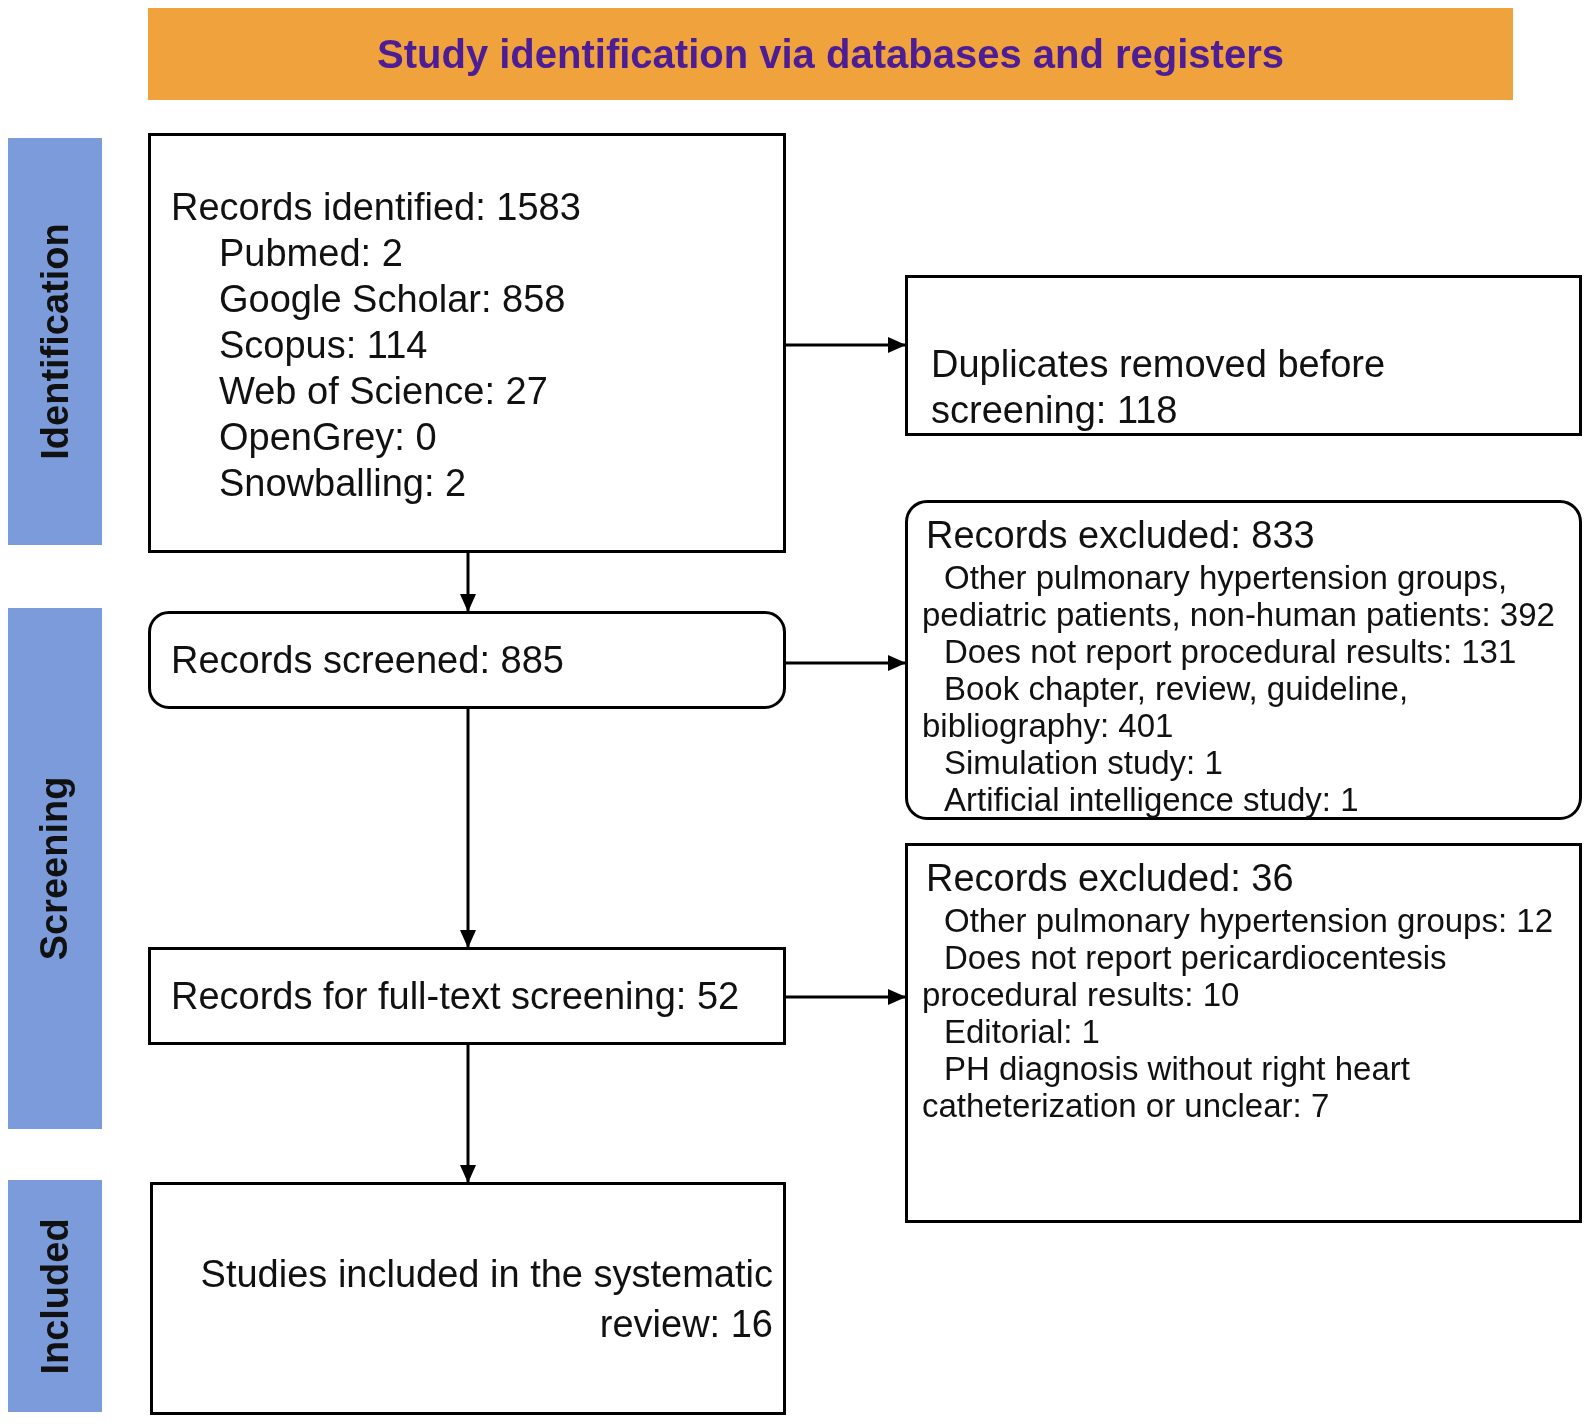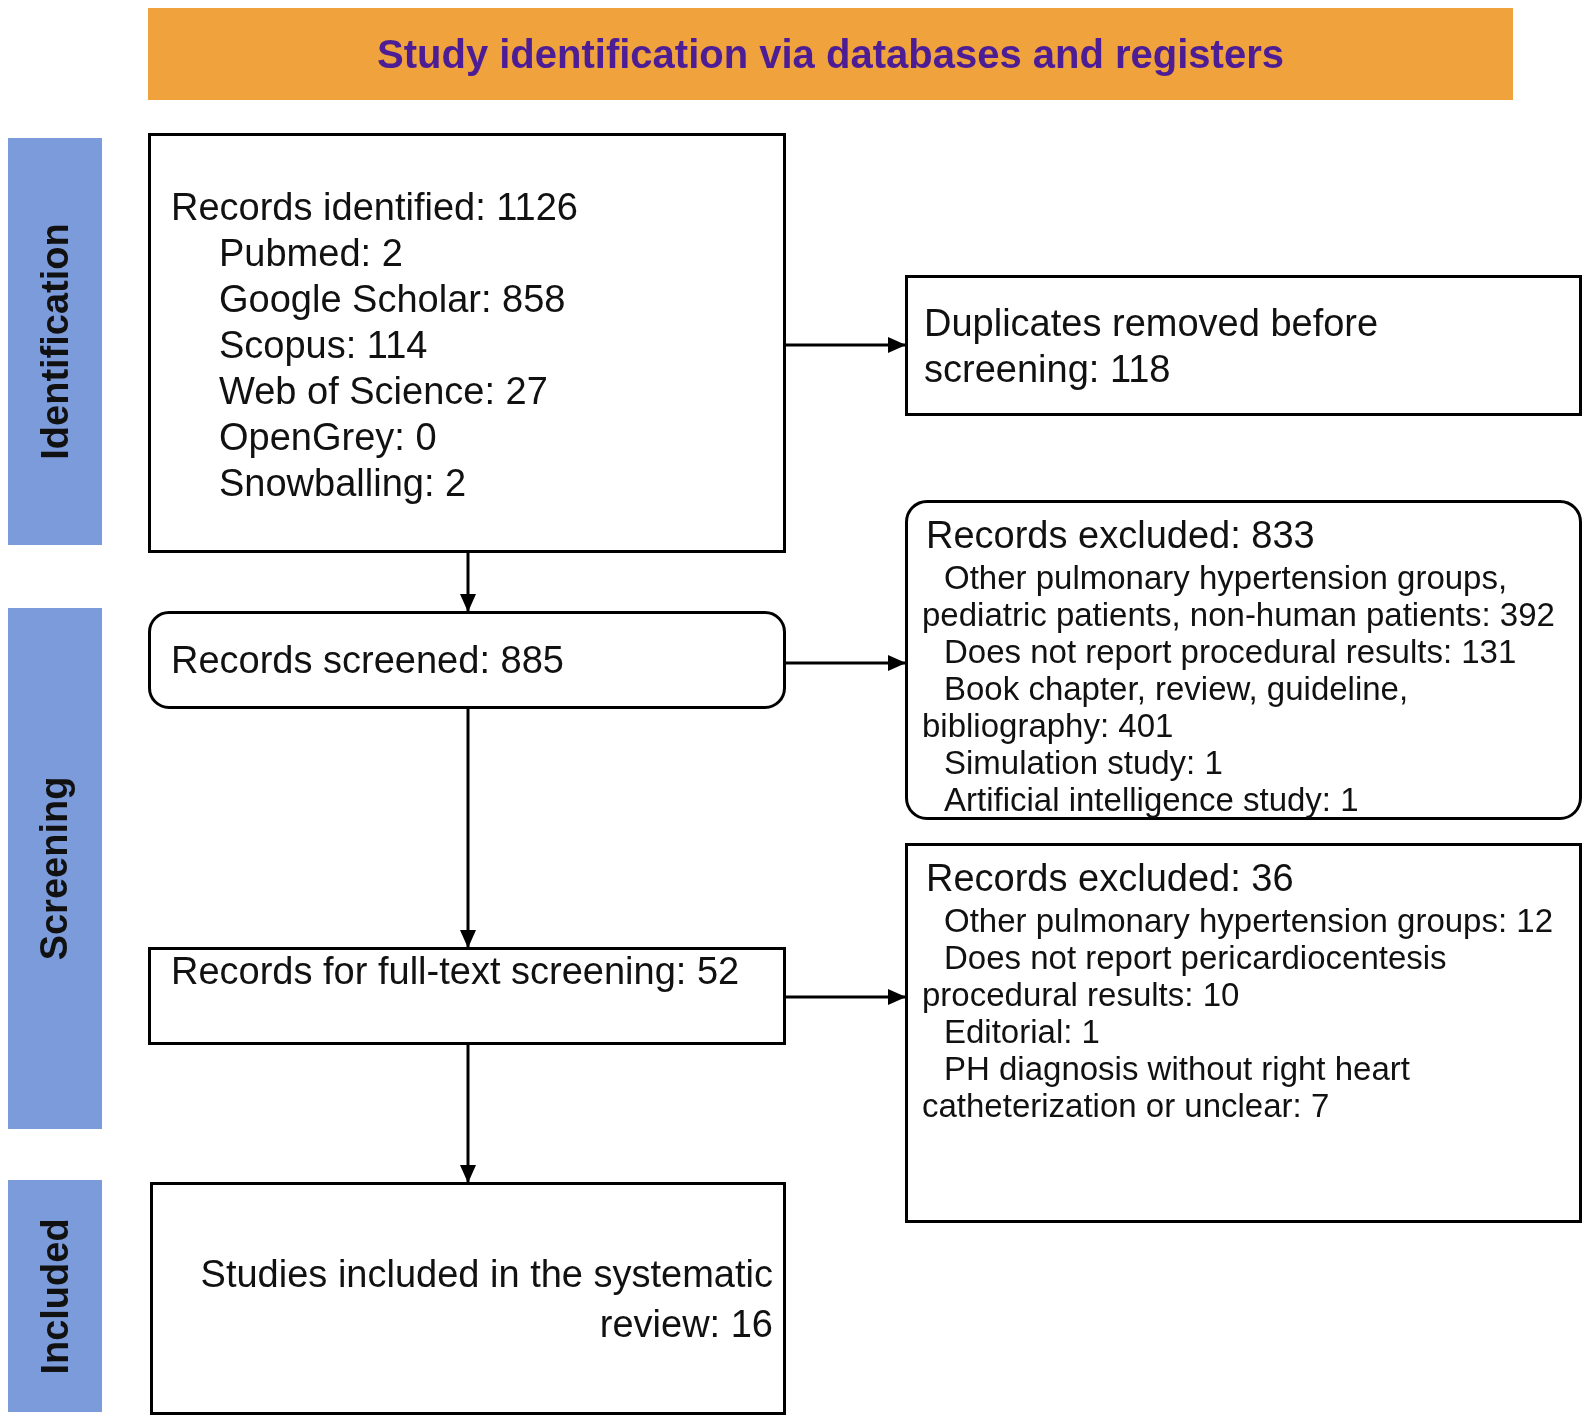--- a/index.html
+++ b/index.html
@@ -43,37 +43,37 @@
   }
   .box-identified .sub{margin-left:48px;}
   .box-screened{
     left:148px;top:611px;width:638px;height:98px;
     display:flex;align-items:center;
     padding-left:20px;
     border-radius:21px;
   }
   .box-fulltext{
     left:148px;top:947px;width:638px;height:98px;
-    display:flex;
+    display:flex;align-items:center;
     padding-left:20px;
   }
   .box-included{
     left:150px;top:1182px;width:636px;height:233px;
     display:flex;align-items:center;
     padding-left:20px;line-height:50px;
   }
   .box-included .title{max-width:600px;text-align:right;}
   .side-box{
     left:905px;width:677px;
     background:#ffffff;border:3px solid #000000;
   }
   .box-duplicates{
-    top:275px;height:141px;
-    display:flex;align-items:center;
-    padding-left:16px;padding-right:40px;
+    top:275px;height:161px;
+    display:flex;align-items:flex-end;
+    padding-left:23px;padding-right:40px;
     font-size:38px;line-height:46px;
   }
   .box-excluded1{top:500px;height:320px;padding:8px 14px 0 14px;border-radius:22px;}
   .box-excluded2{top:843px;height:380px;padding:8px 14px 0 14px;}
   .side-title{
     font-size:38px;line-height:48px;
     padding-left:4px;
     margin:0;
   }
   .side-item{
@@ -97,21 +97,21 @@
   </div>
   <div class="abs stage-bar stage-screening">
     <span class="stage-label">Screening</span>
   </div>
   <div class="abs stage-bar stage-included">
     <span class="stage-label">Included</span>
   </div>
 
   <div class="abs flow-box box-identified">
     <div class="title"></div>
-    <div class="title">Records identified: 1126</div>
+    <div class="title">Records identified: 1583</div>
     <div class="sub">Pubmed: 2</div>
     <div class="sub">Google Scholar: 858</div>
     <div class="sub">Scopus: 114</div>
     <div class="sub">Web of Science: 27</div>
     <div class="sub">OpenGrey: 0</div>
     <div class="sub">Snowballing: 2</div>
   </div>
 
   <div class="abs flow-box box-screened">
     <span>Records screened: 885</span>

